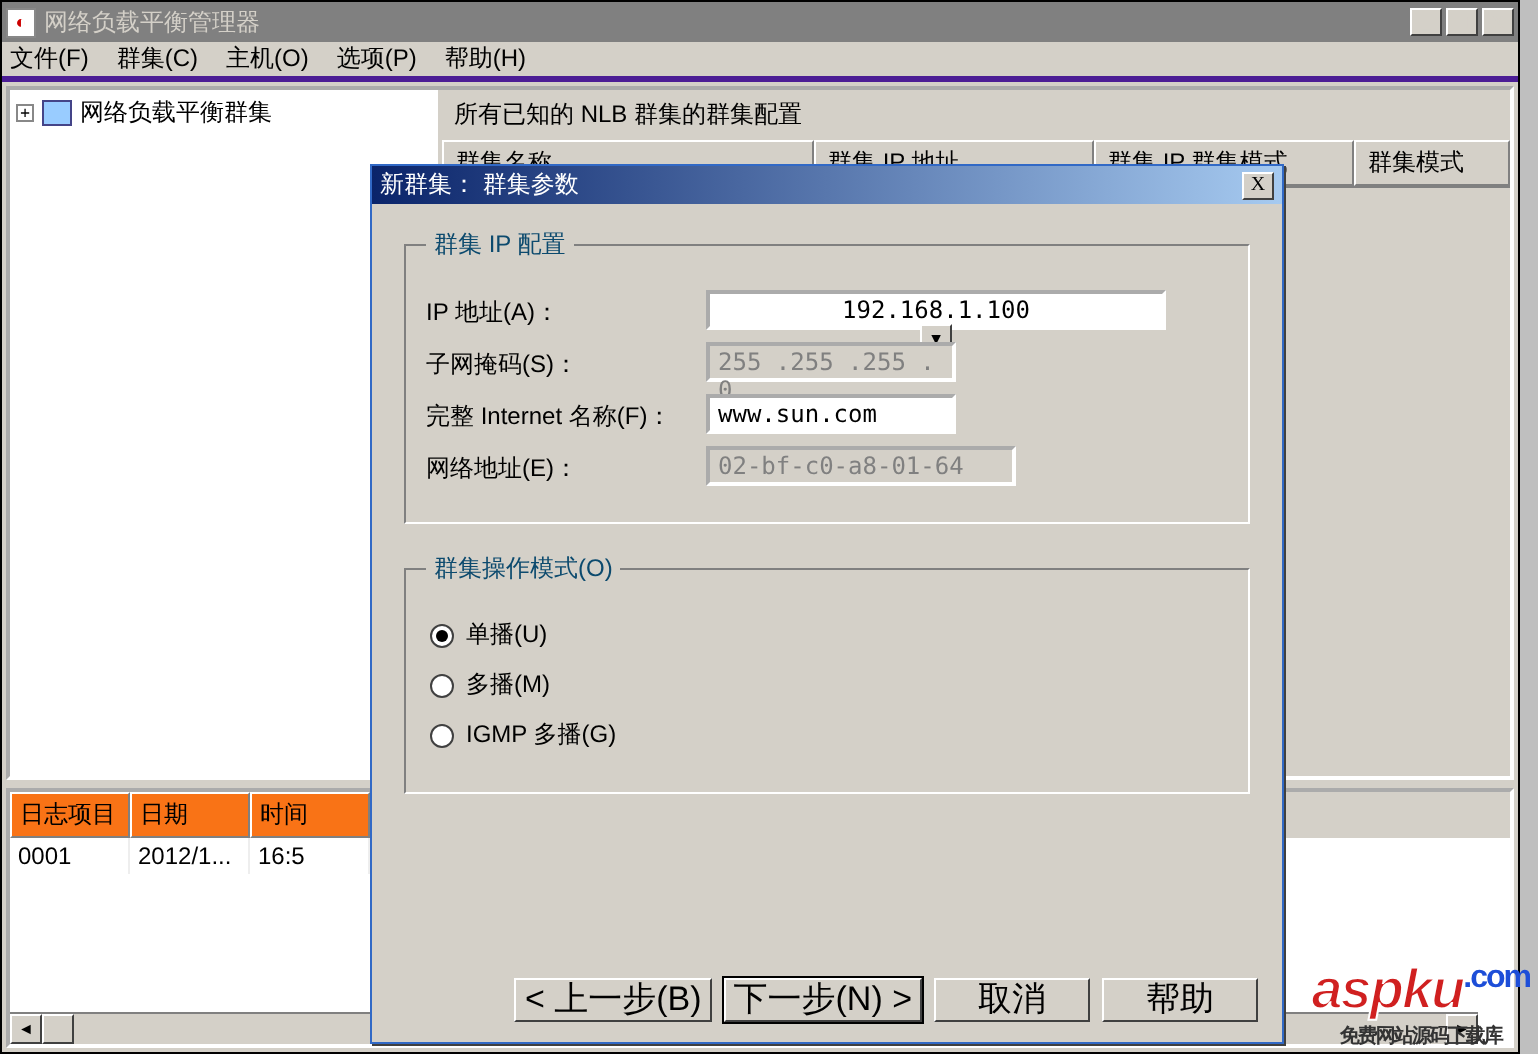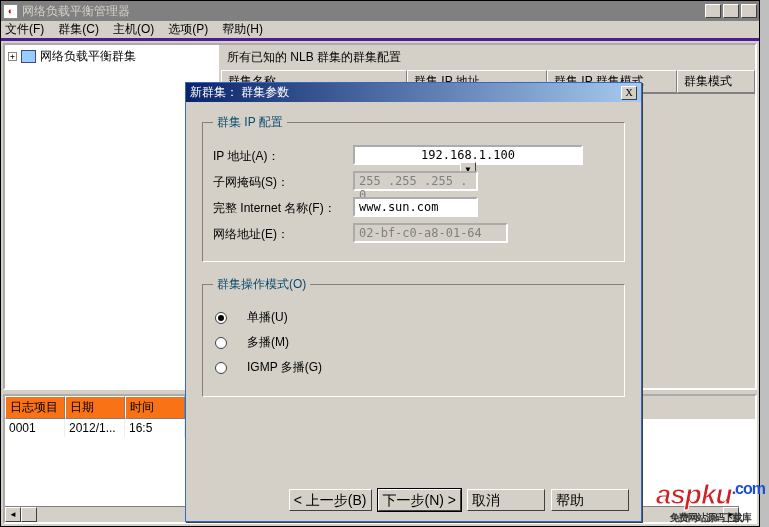--- a/index.html
+++ b/index.html
@@ -210,21 +210,21 @@
     width: 16px; height: 16px;
     background: #D4D0C8;
     border: 1px solid #fff;
     border-right-color:#404040; border-bottom-color:#404040;
     text-align: center; font-size: 8px; line-height: 14px;
   }
   .txt.ro { background: #D4D0C8; color:#808080; }
   .txt.w125 { width: 125px; }
   .txt.w155 { width: 155px; }
   .radio-row {
-    display: flex; align-items: center; gap: 20px;
+    display: flex; align-items: center; gap: 6px;
     margin: 8px 2px;
   }
   .radio {
     width: 12px; height: 12px; border-radius: 50%;
     background: #fff; border: 1px solid #404040;
     display: inline-flex; align-items:center; justify-content:center;
   }
   .radio.checked::after {
     content:""; width:6px; height:6px; border-radius:50%; background:#000;
   }
@@ -234,23 +234,24 @@
     display: flex;
     justify-content: flex-end;
     gap: 6px;
   }
   .btn {
     min-width: 78px;
     height: 22px;
     background: #D4D0C8;
     border: 1px solid #fff;
     border-right-color:#404040; border-bottom-color:#404040;
+    text-align: center;
     line-height: 20px;
     padding: 0 4px;
-    font-size: 14px;
+    font-size: 17px;
   }
   .btn.default { box-shadow: 0 0 0 1px #000; }
 
   
   .watermark {
     position: absolute;
     right: 4px; bottom: 2px;
     font-family: Arial Black, Arial;
     font-weight: 900;
     font-size: 28px;

